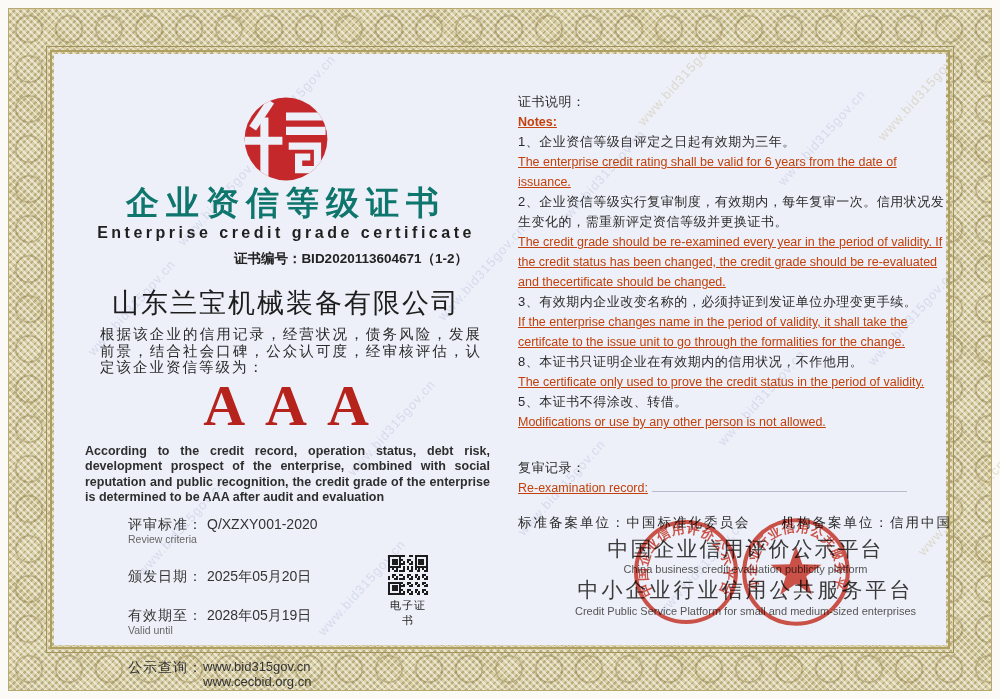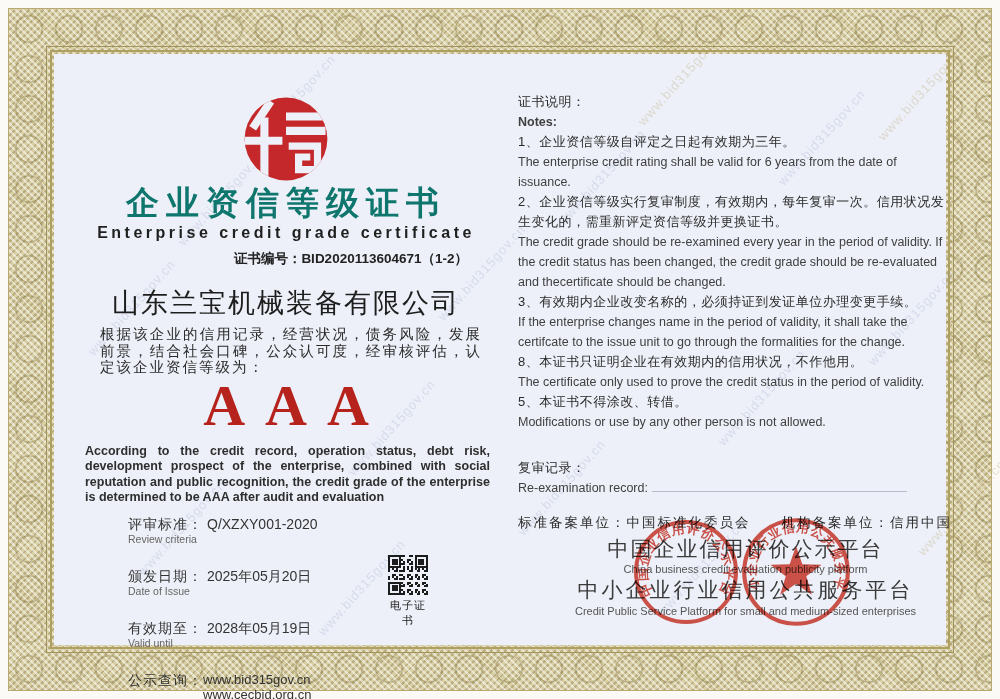--- a/index.html
+++ b/index.html
@@ -35,21 +35,21 @@
   .frow{font-size:14px;line-height:16px;color:#333;display:flex;}
   .flabel{letter-spacing:1px;white-space:nowrap;}
   .fvalue{margin-left:4px;}
   .fsub{font-size:10.5px;line-height:11px;color:#666;margin-top:2px;}
   .urls div{font-size:13px;line-height:15px;color:#333;}
   .f-gap{height:17px;}
   
   .right-col{position:absolute;left:518px;top:92px;width:434px;}
   .right-col p{margin:0;}
   .n-cn{font-size:13px;line-height:20px;letter-spacing:.5px;color:#2b2b2b;}
-  .n-en{font-size:12.5px;line-height:20px;color:#404040;}
+  .n-en{font-size:12.5px;line-height:20px;color:#c2410c;text-decoration:underline;}
   .reexam{margin-top:26px;}
   .uline{display:inline-block;width:255px;border-bottom:1px solid #b9bccc;height:12px;margin-left:4px;}
   .filing{margin-top:16px;display:flex;justify-content:space-between;font-size:13.5px;letter-spacing:2px;color:#2b2b2b;}
   
   .platform{position:absolute;left:538px;top:536px;width:415px;text-align:center;color:#3a3a3a;}
   .plat-cn1{font-size:21px;line-height:26px;letter-spacing:2px;}
   .plat-en{font-size:11px;line-height:14px;color:#555;}
   .plat-cn2{font-size:21px;line-height:28px;letter-spacing:3px;}
   
   .stamp{position:absolute;opacity:.85;mix-blend-mode:multiply;}
@@ -123,21 +123,20 @@
               <span class="fvalue">Q/XZXY001-2020</span>
             </div>
           <div class="fsub">Review criteria</div>
         </div>
         <div class="f-gap"></div>
         <div class="field">
           <div class="frow">
               <span class="flabel">颁发日期：</span>
               <span class="fvalue">2025年05月20日</span>
             </div>
-          <div class="fsub">Date of Issue</div>
         </div>
         <div class="f-gap"></div>
         <div class="field">
           <div class="frow">
               <span class="flabel">有效期至：</span>
               <span class="fvalue">2028年05月19日</span>
             </div>
           <div class="fsub">Valid until</div>
         </div>
         <div class="f-gap"></div>

